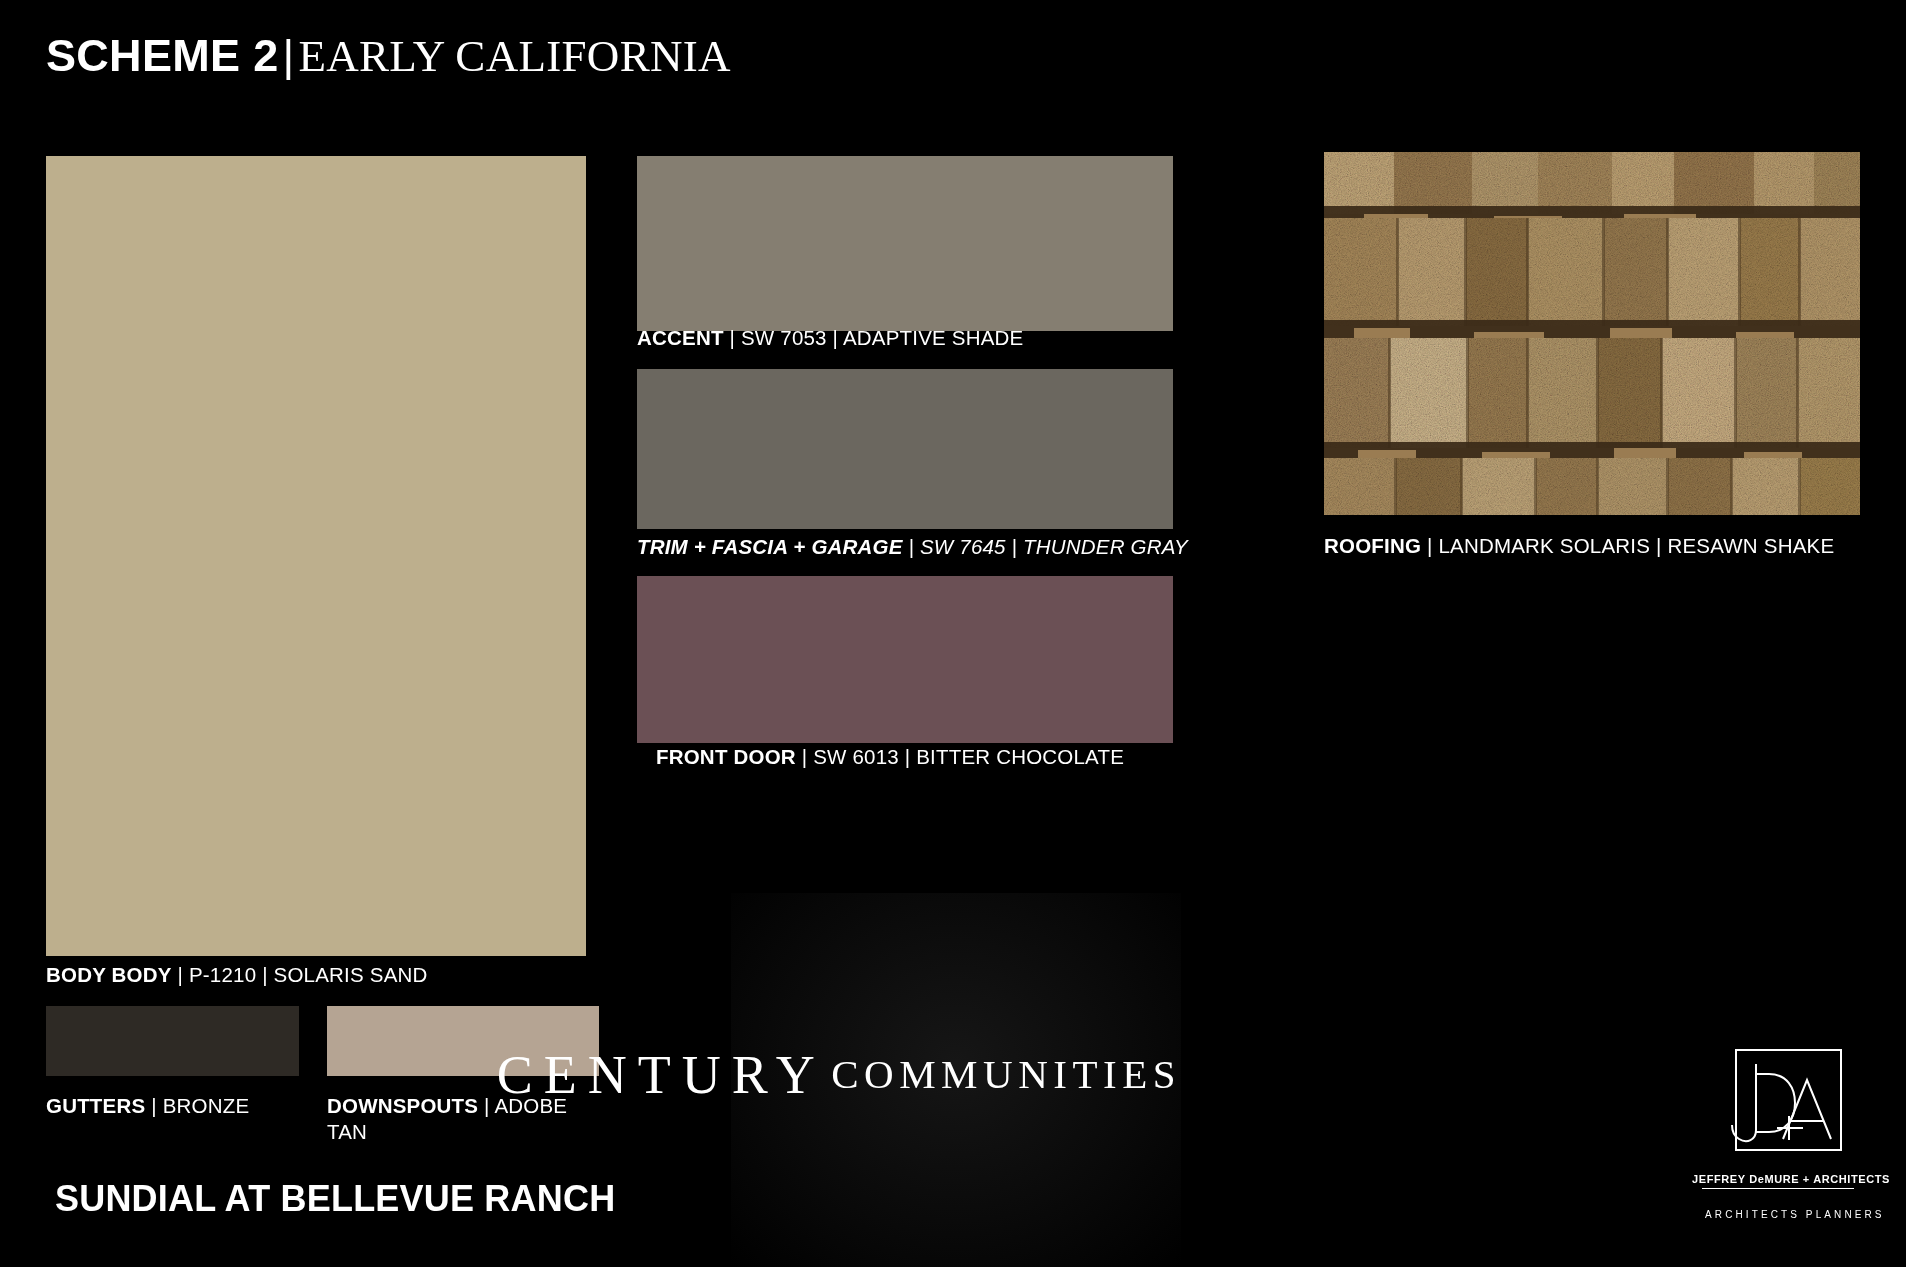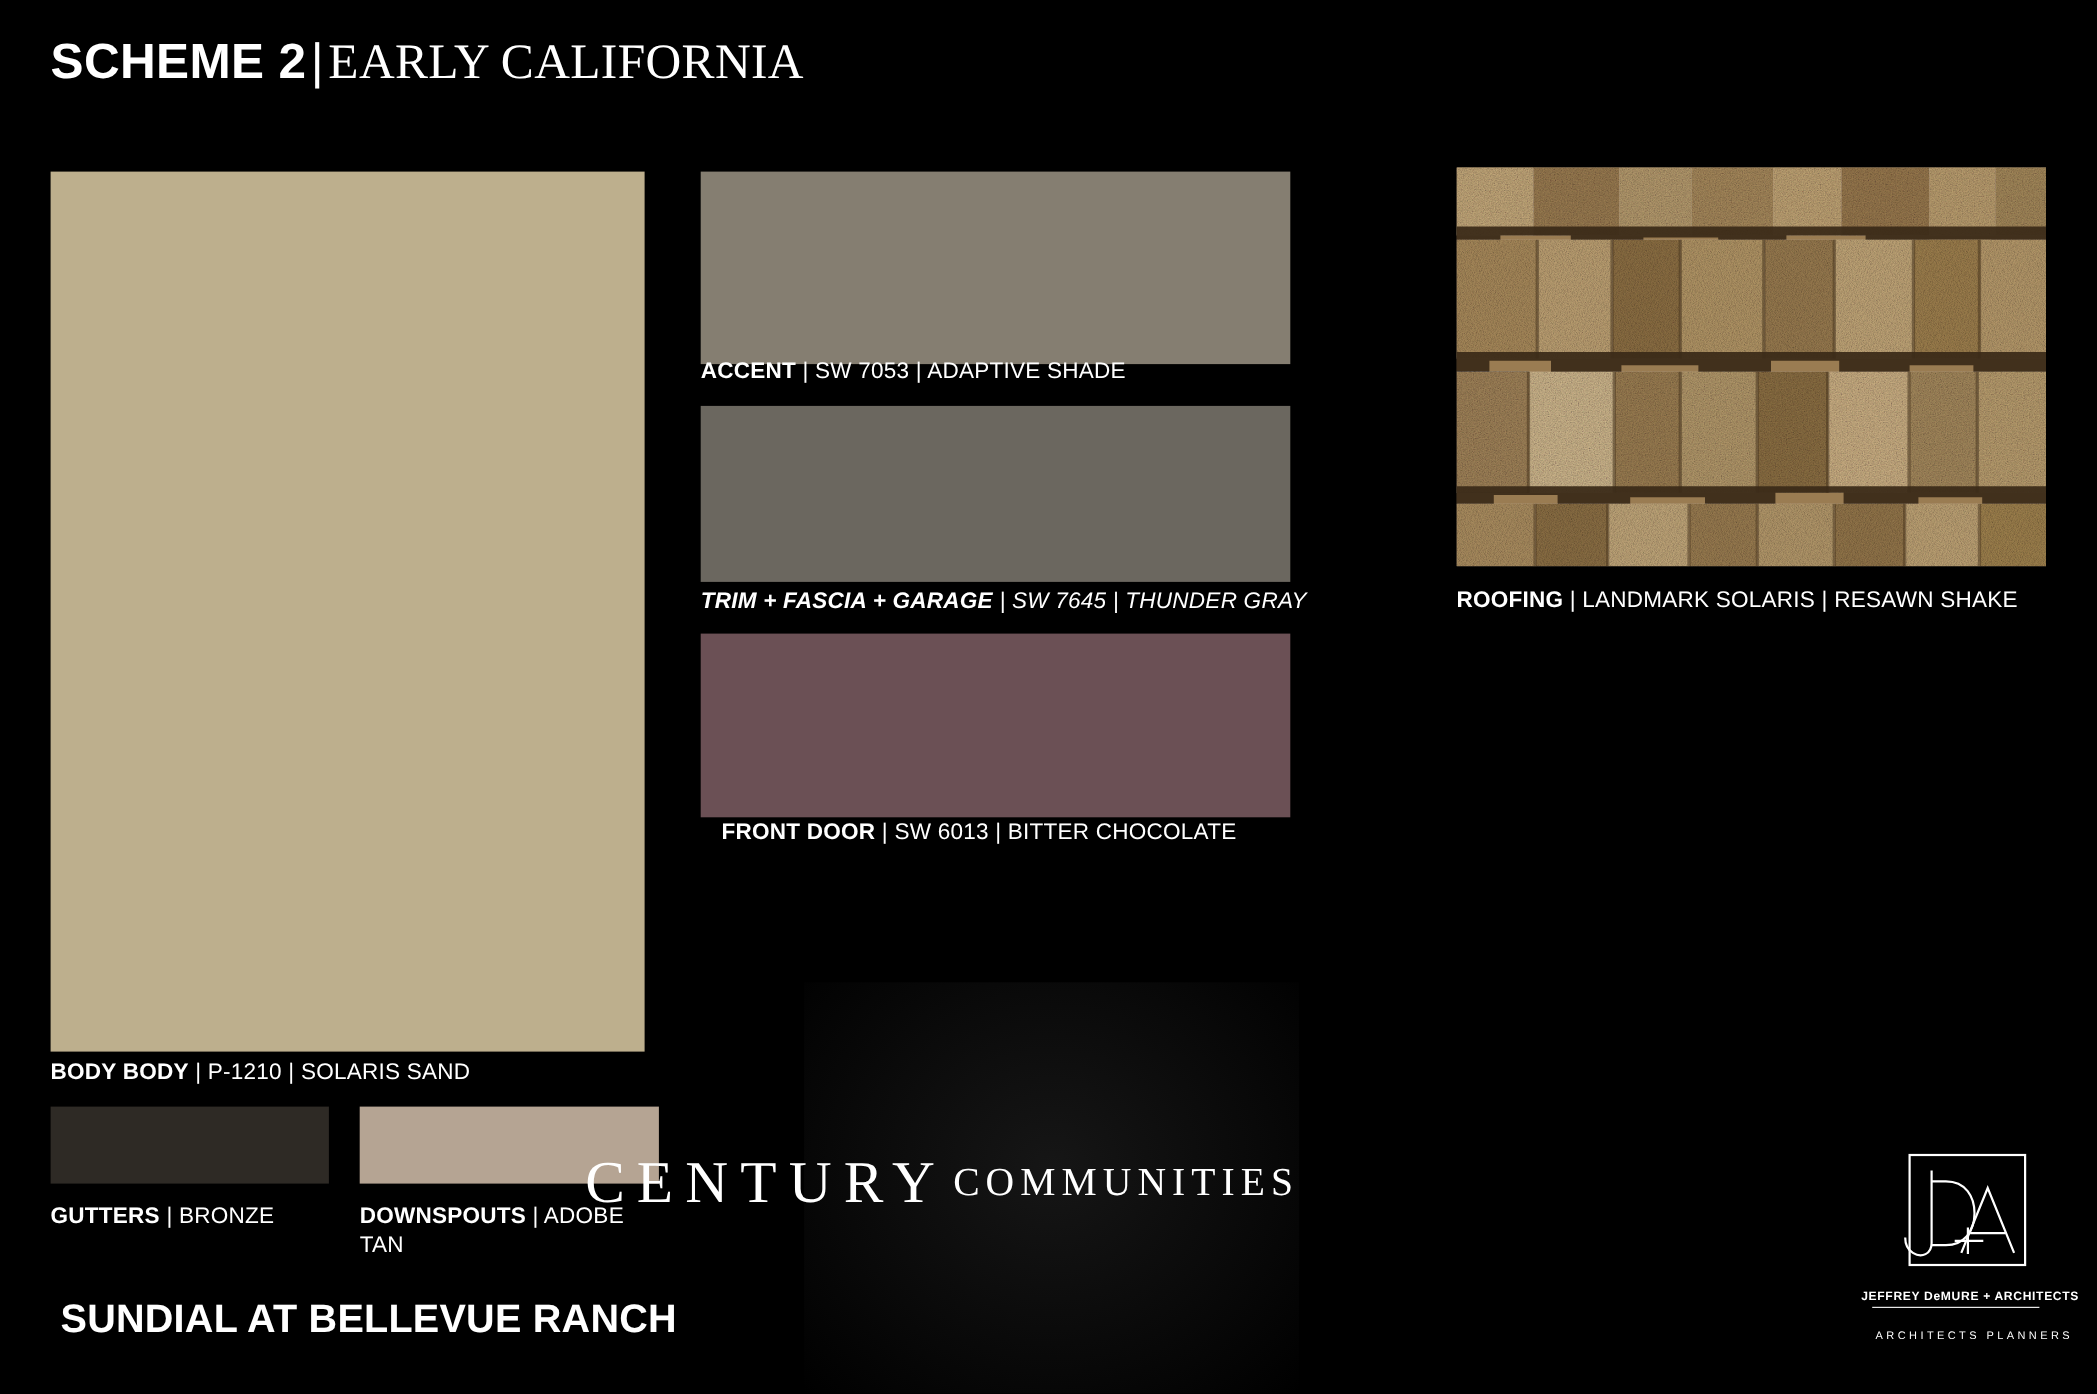--- a/index.html
+++ b/index.html
@@ -125,21 +125,21 @@
   #century-wordmark {
     font-family: "Liberation Serif", serif;
     font-size: 54px;
     letter-spacing: 11px;
     text-indent: 11px;
     line-height: 1;
     margin-top: 12px;
   }
   #century-subword {
     font-family: "Liberation Serif", serif;
-    font-size: 36px;
+    font-size: 41px;
     letter-spacing: 5.5px;
     text-indent: 5.5px;
     line-height: 1;
     margin-top: 10px;
   }
 
   
   #jda-logo {
     position: absolute;
     left: 1692px;

